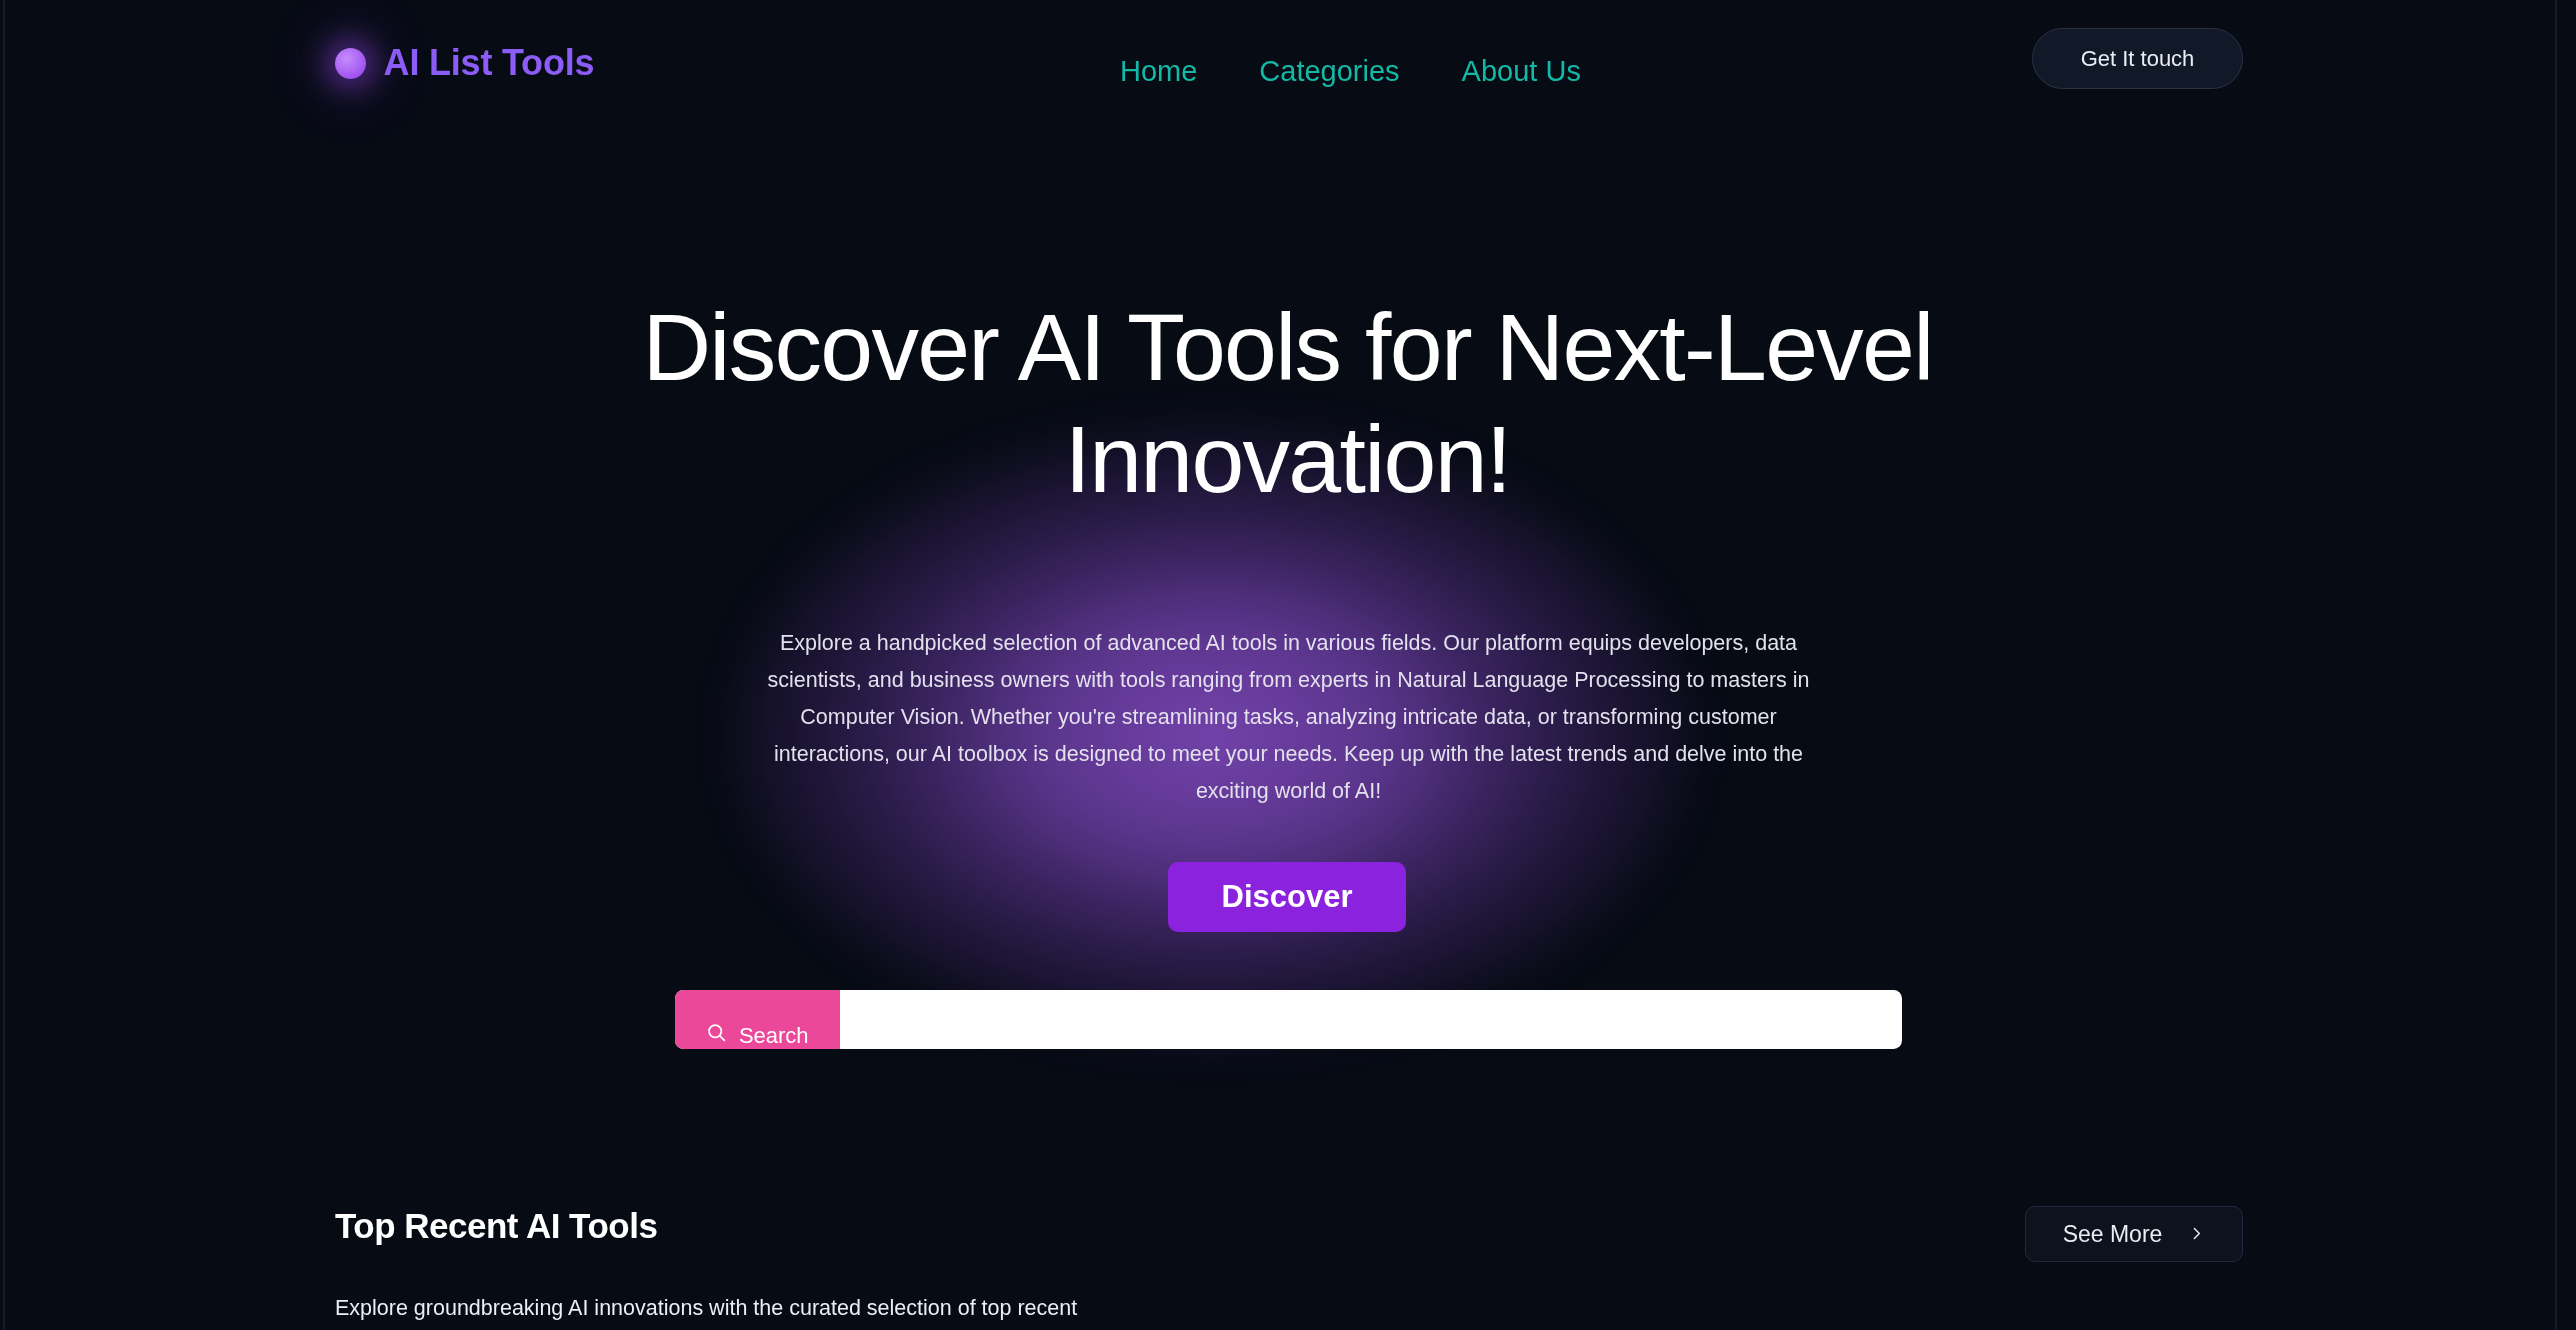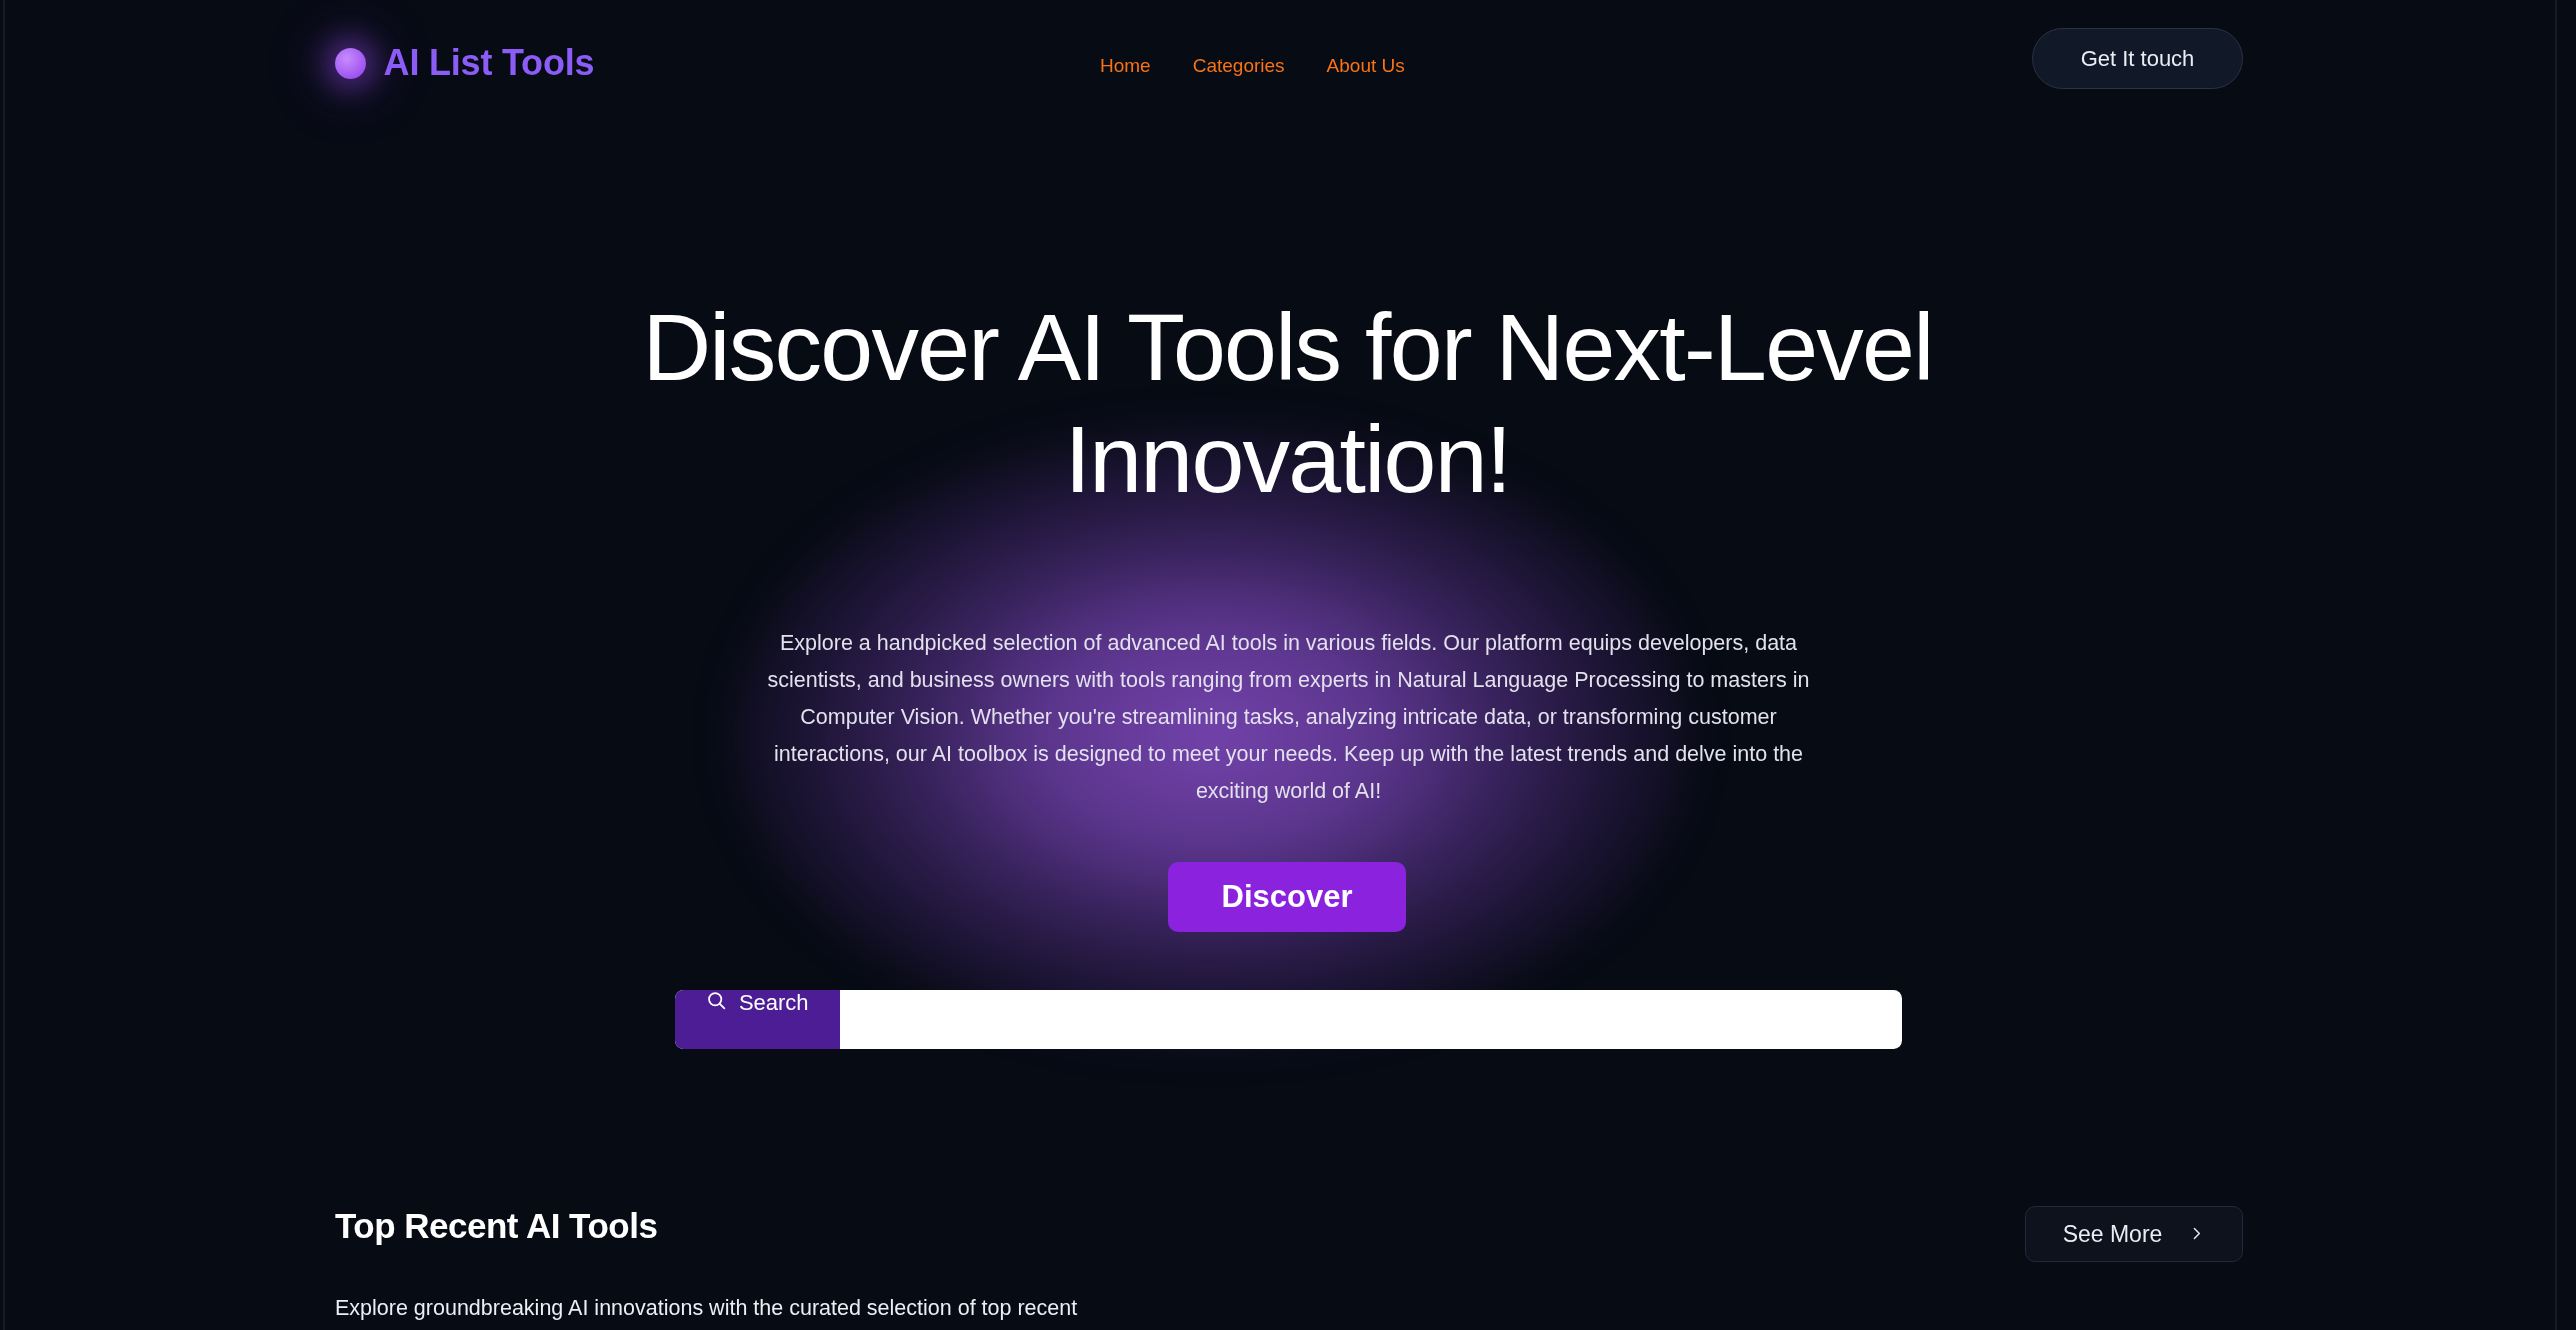--- a/index.html
+++ b/index.html
@@ -54,21 +54,21 @@
   .brand-name {
     color:#8b5cf6; font-size:36px; font-weight:bold; letter-spacing:-0.2px;
     white-space:nowrap;
   }
 
   .nav {
     position:absolute; left:1100px; top:55px;
     display:flex; align-items:center; gap:42px;
   }
   .nav a {
-    color:#f97316; font-size:19px; text-decoration:none; white-space:nowrap;
+    color:#14b8a6; font-size:29px; text-decoration:none; white-space:nowrap;margin-left:20px;
   }
 
   .cta-pill {
     position:absolute; left:2032px; top:28px;
     width:211px; height:61px;
     border-radius:31px;
     border:1.2px solid #2a3244;
     background:#111827;
     color:#e9edf4; font-size:22px;
     display:flex; align-items:center; justify-content:center;
@@ -121,23 +121,23 @@
     border:none; outline:none;
     background:transparent;
     padding:0 26px;
     font-family:"Liberation Sans", sans-serif;
     font-size:22px;
     color:#1d2533;
   }
   .search-input::placeholder { color:#9aa3b2; }
   .search-btn {
     width:165px;
-    background:#4c1d95;
+    background:#ec4899;
     color:#ffffff;
-    display:flex; align-items:flex-start; justify-content:center; gap:11.5px;
+    display:flex; align-items:flex-end; justify-content:center; gap:11.5px;
     font-size:22px;
     border:none;
     font-family:"Liberation Sans", sans-serif;
     white-space:nowrap;
   }
 
   
   .section { position:absolute; left:0; top:0; width:2576px; z-index:10; }
   .section-title {
     position:absolute; left:335px; top:1206px;

